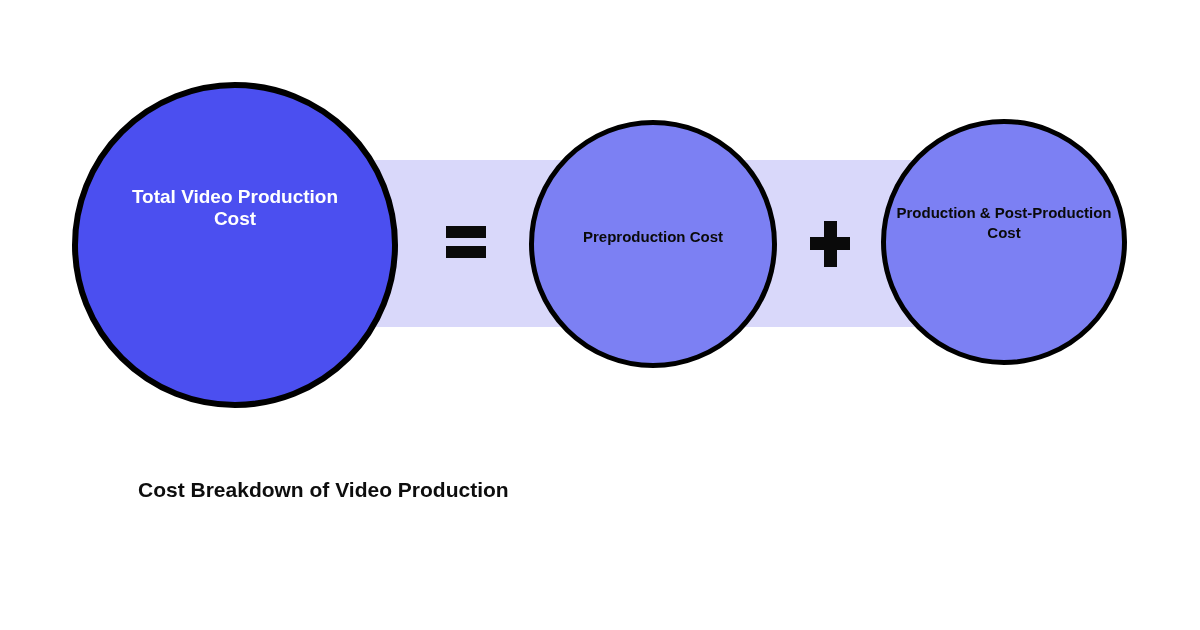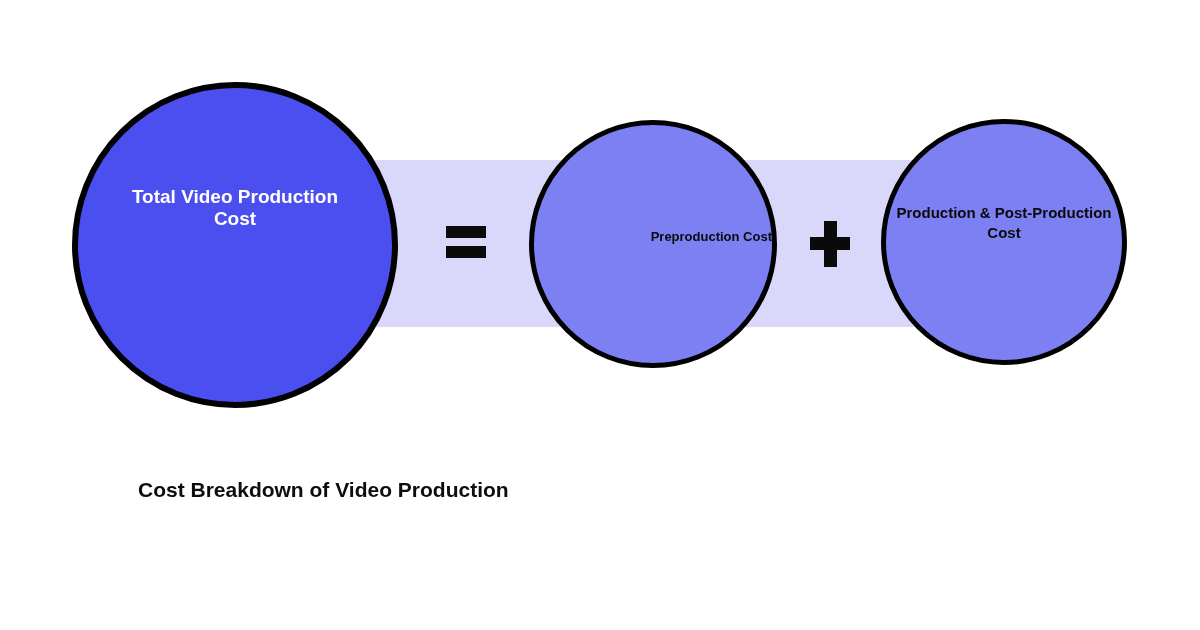--- a/index.html
+++ b/index.html
@@ -64,24 +64,23 @@
     white-space: nowrap;
   }
   .label-total {
     top: 98px;
     font-size: 19px;
     line-height: 22px;
     color: var(--total-text, #ffffff);
   }
   .label-pre {
     top: 103px;
-    font-size: 13px;
+    font-size: 15px;
     line-height: 18px;
     color: var(--part-text, #0a0a0a);
-    text-align: right;
   }
   .label-post {
     top: 79px;
     font-size: 15px;
     line-height: 20px;
     color: var(--part-text, #0a0a0a);
   }
   .equals-icon {
     position: absolute;
     left: 446px;

